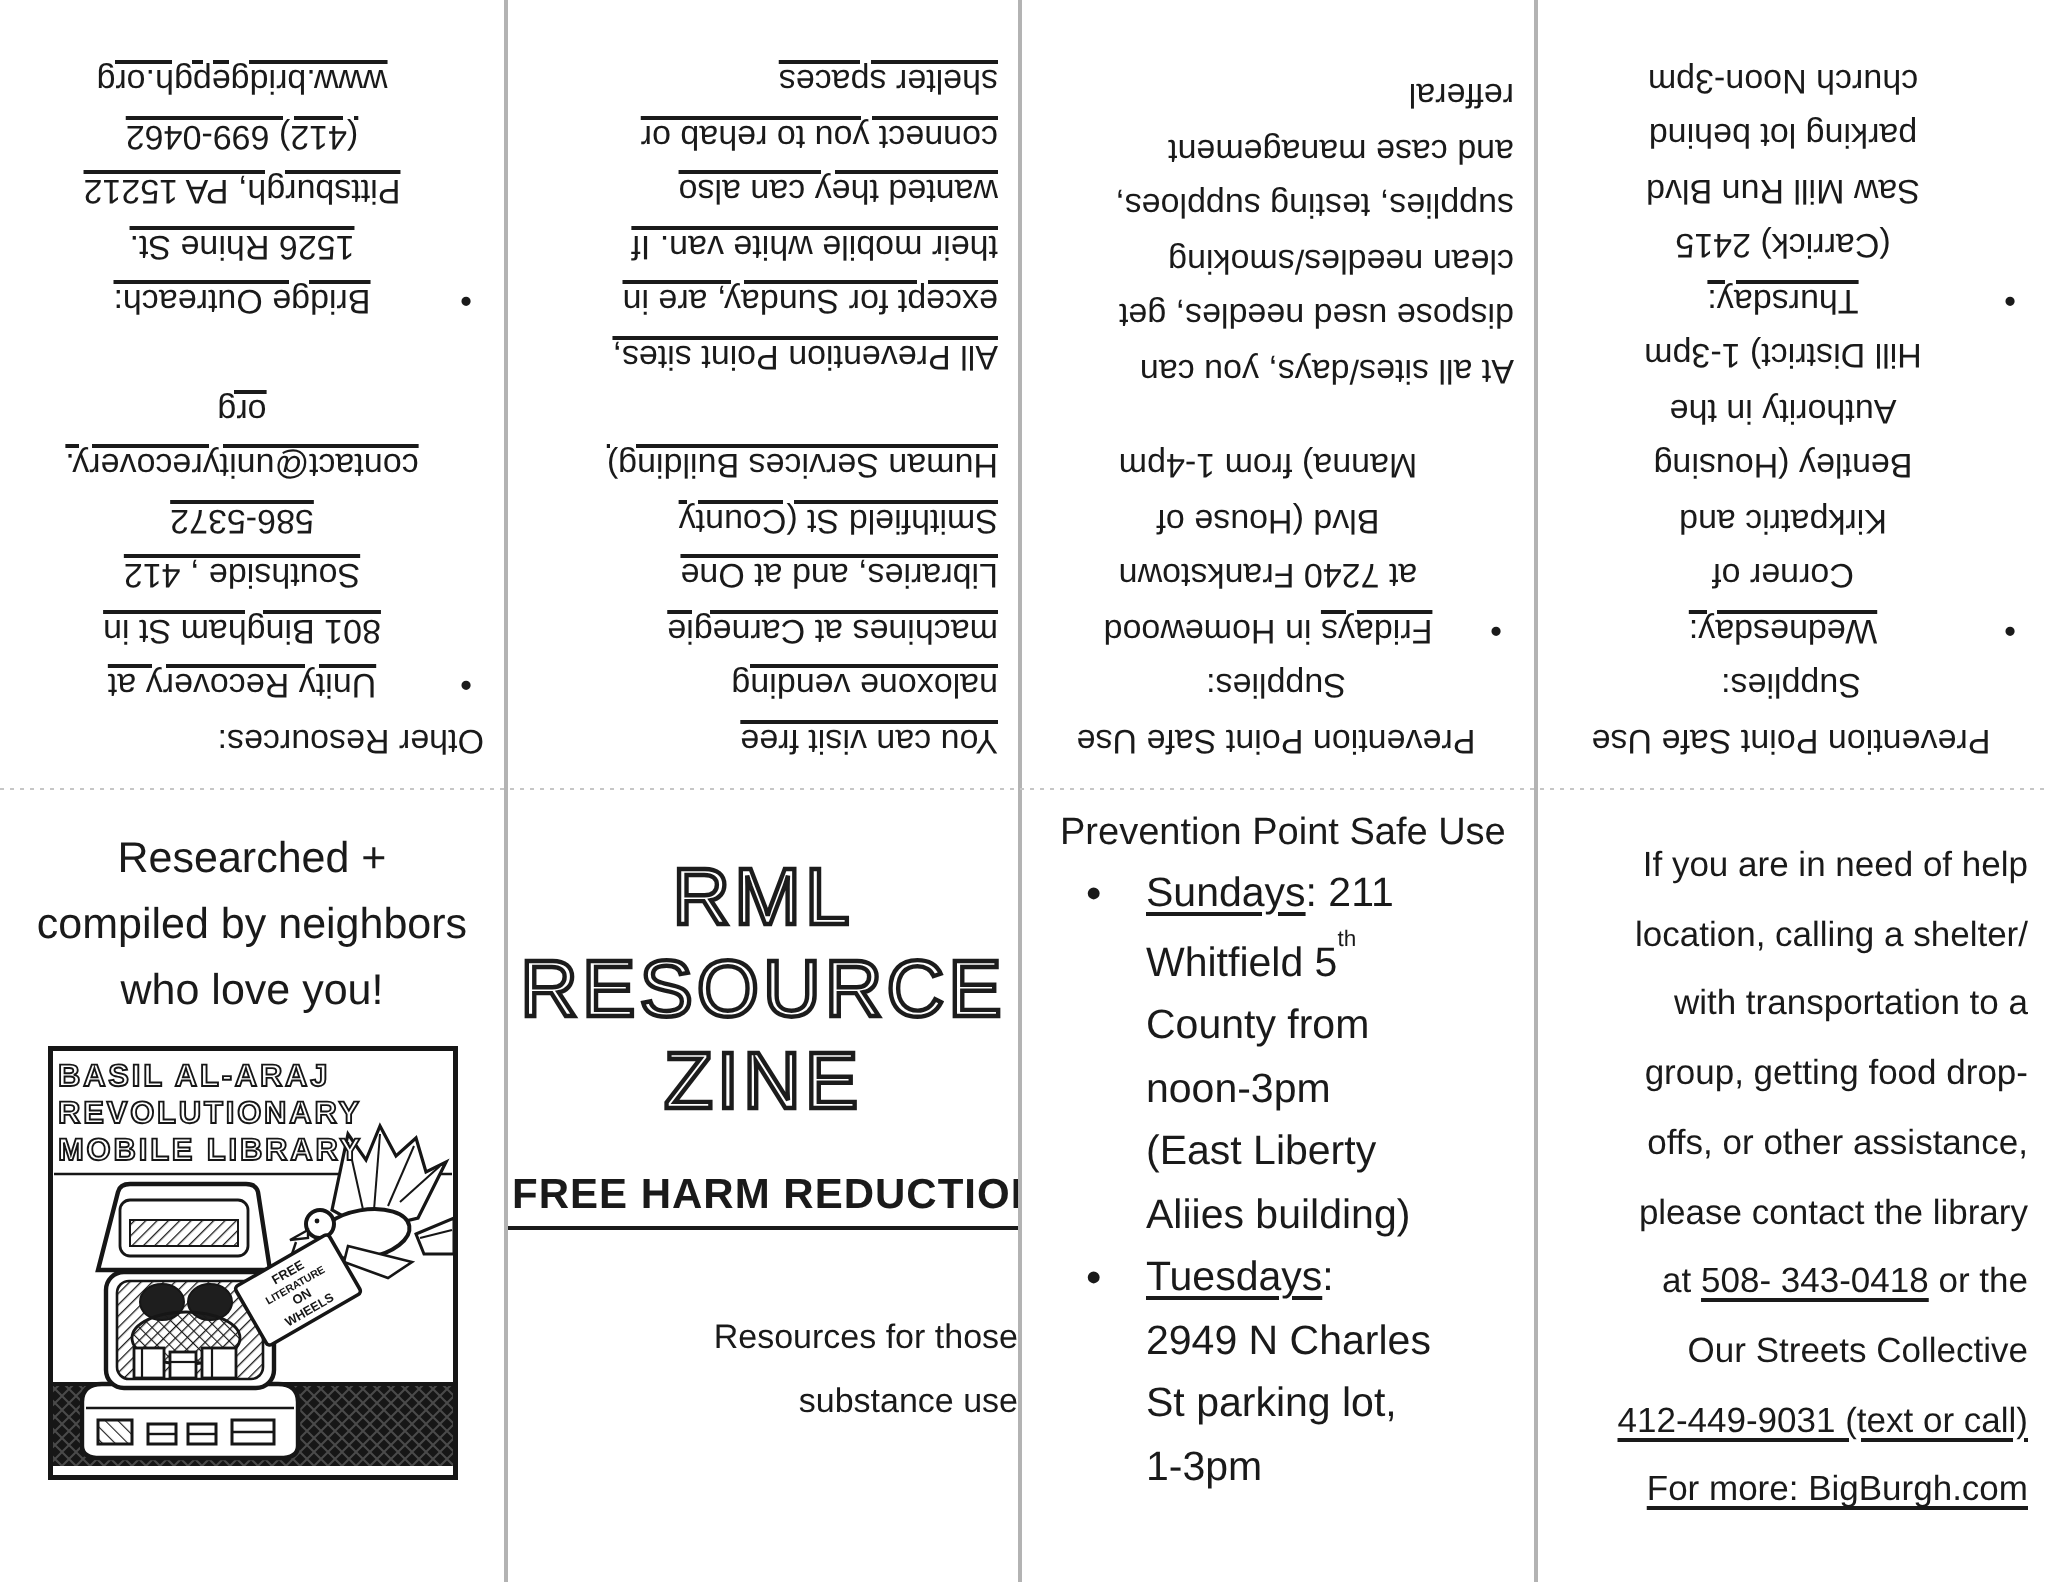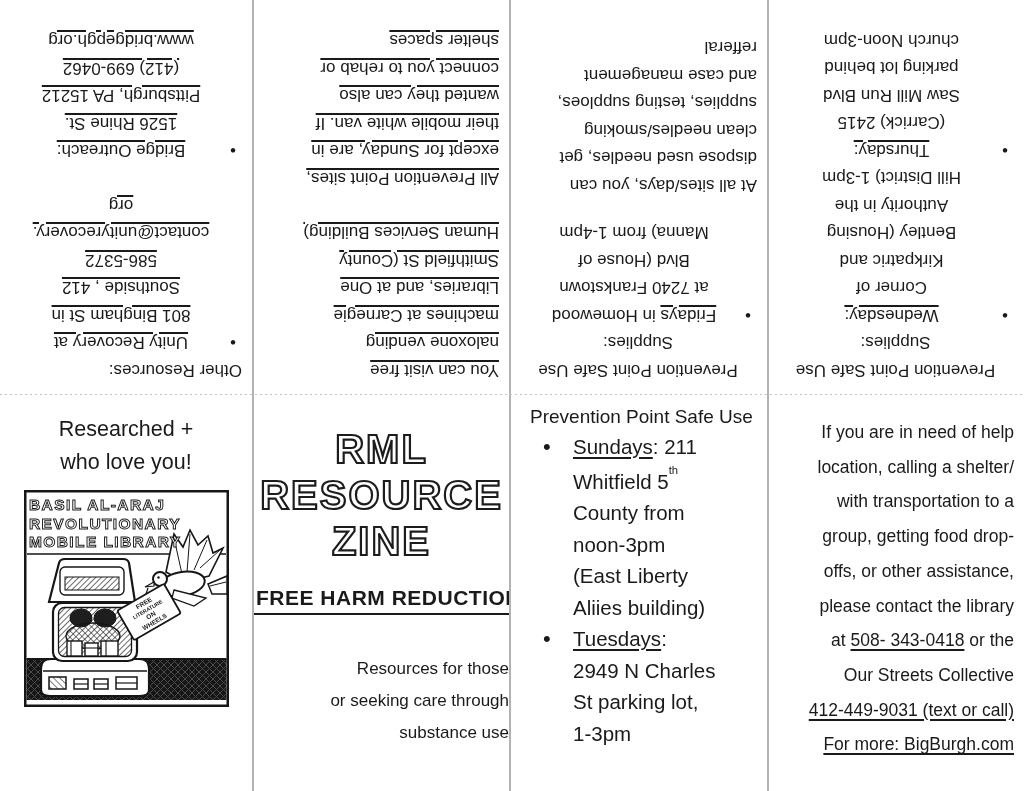--- a/index.html
+++ b/index.html
@@ -30,21 +30,21 @@
   .item{ display:flex; align-items:flex-start; }
   .dot{ flex:0 0 18px; text-align:center; }
   .bt{ flex:1 1 auto; text-align:center; padding-right:10px; }
   .c{ text-align:center; }
   .gap27{height:27px}.gap20{height:20px}
 
   
   .p1{ text-align:center; padding-top:18px; font-size:21.5px; line-height:33px; }
   .art{ margin-top:11px; }
   .p2{ text-align:center; padding-top:31px; }
-  .bigword{ font-size:40px; line-height:46px; font-weight:700; letter-spacing:2px;
+  .bigword{ font-size:40px; line-height:46px; font-weight:400; letter-spacing:2px;
             color:#fff; -webkit-text-stroke:2.2px #1c1c1c; white-space:nowrap; }
   .subtitle{ display:inline-block; margin-top:22px; font-size:21px; font-weight:700;
              letter-spacing:.5px; border-bottom:2.6px solid #1a1a1a; padding:0 12px 3px 2px;
              white-space:nowrap; }
   .p2body{ margin-top:38px; text-align:right; padding-left:15px; font-size:17px; line-height:32px; }
   .p3{ padding:8px 2px 0 19px; font-size:20.5px; line-height:31.5px; }
   .p3 .hdr{ font-size:19px; line-height:27.5px; }
   .p3 .dot{ flex:0 0 43px; text-align:left; padding-left:13px; font-size:22px; }
   .p3 .bt{ text-align:left; padding-right:0; }
   sup{ font-size:.55em; position:relative; top:-0.6em; }
@@ -159,20 +159,21 @@
           <div class="ln">Saw Mill Run Blvd</div>
           <div class="ln">parking lot  behind</div>
           <div class="ln">church Noon-3pm</div>
         </div>
       </div>
     </div>
   </div>
 
   <div class="cell p1">
     <div class="ln">Researched +</div>
+    <div class="ln">compiled by neighbors</div>
     <div class="ln">who love you!</div>
     <div class="art">
       <svg width="205" height="217" viewBox="0 0 205 217">
         <defs>
           <pattern id="h1" width="4" height="4" patternUnits="userSpaceOnUse" patternTransform="rotate(45)">
             <line x1="0" y1="0" x2="0" y2="4" stroke="#1a1a1a" stroke-width="1.3"></line>
           </pattern>
           <pattern id="h2" width="4.5" height="4.5" patternUnits="userSpaceOnUse" patternTransform="rotate(-45)">
             <line x1="0" y1="0" x2="0" y2="4.5" stroke="#1a1a1a" stroke-width="1.1"></line>
           </pattern>
@@ -247,21 +248,20 @@
 
   <div class="cell p2">
     <div class="bigword">RML</div>
     <div class="bigword">RESOURCE</div>
     <div class="bigword">ZINE</div>
     <div>
       <span class="subtitle">FREE HARM REDUCTION</span>
     </div>
     <div class="p2body">
       <div class="ln">Resources for those</div>
-      <div class="ln">or seeking care through</div>
       <div class="ln">substance use</div>
     </div>
   </div>
 
   <div class="cell p3">
     <div class="ln hdr">Prevention Point Safe Use</div>
     <div class="item">
       <span class="dot">•</span>
       <div class="bt">
         <div class="ln"><span class="u">Sundays</span><span>: 211</span></div>

